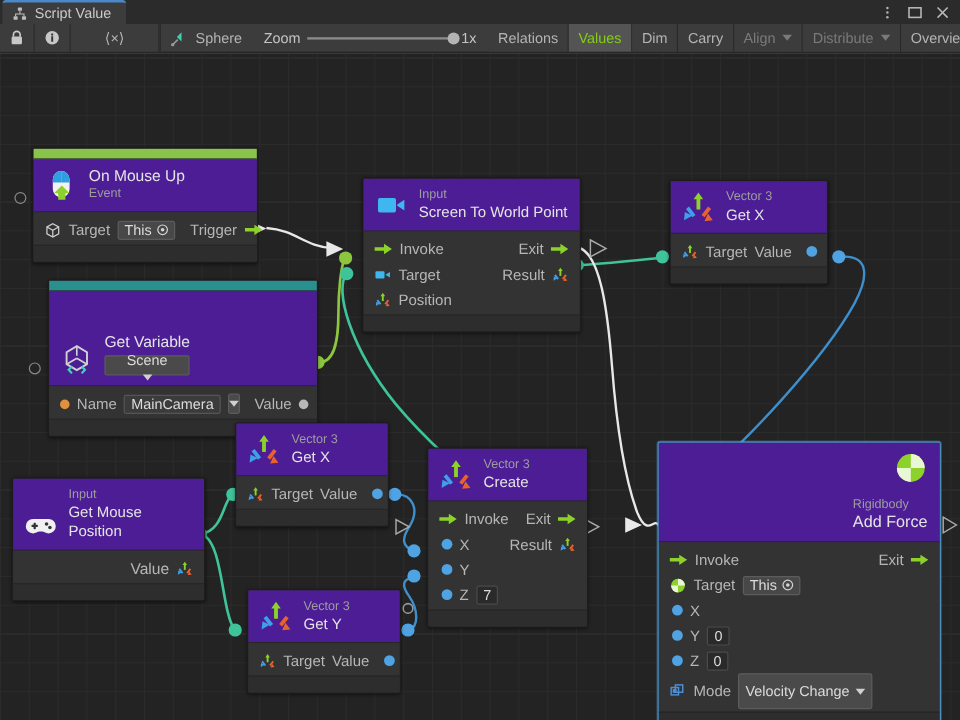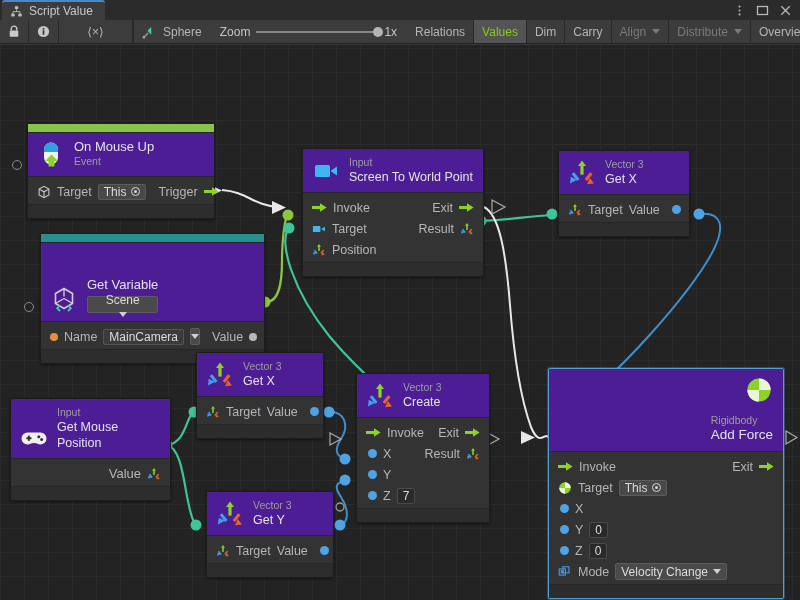--- a/index.html
+++ b/index.html
@@ -642,21 +642,21 @@
               <span>0</span>
             </span>
         </div>
         <div class="row">
           <svg class="ico" viewBox="0 0 16 16">
             <rect x="1.5" y="4.5" width="7" height="7" fill="none" stroke="#4a8fd8" stroke-width="1.4"></rect>
             <rect x="5.5" y="2" width="7" height="7" fill="none" stroke="#4a8fd8" stroke-width="1.4"></rect>
             <rect x="3" y="6" width="3.6" height="3.6" fill="#4a8fd8"></rect>
           </svg>
           <span class="lbl">Mode</span>
-          <span class="pill txt" style="height:17px;">
+          <span class="pill txt" style="height:30px;">
             <span>Velocity Change</span>
             <span class="caret"></span>
           </span>
         </div>
       </div>
       <div class="nd-foot"></div>
     </div>
 
   </div>
 </div>

